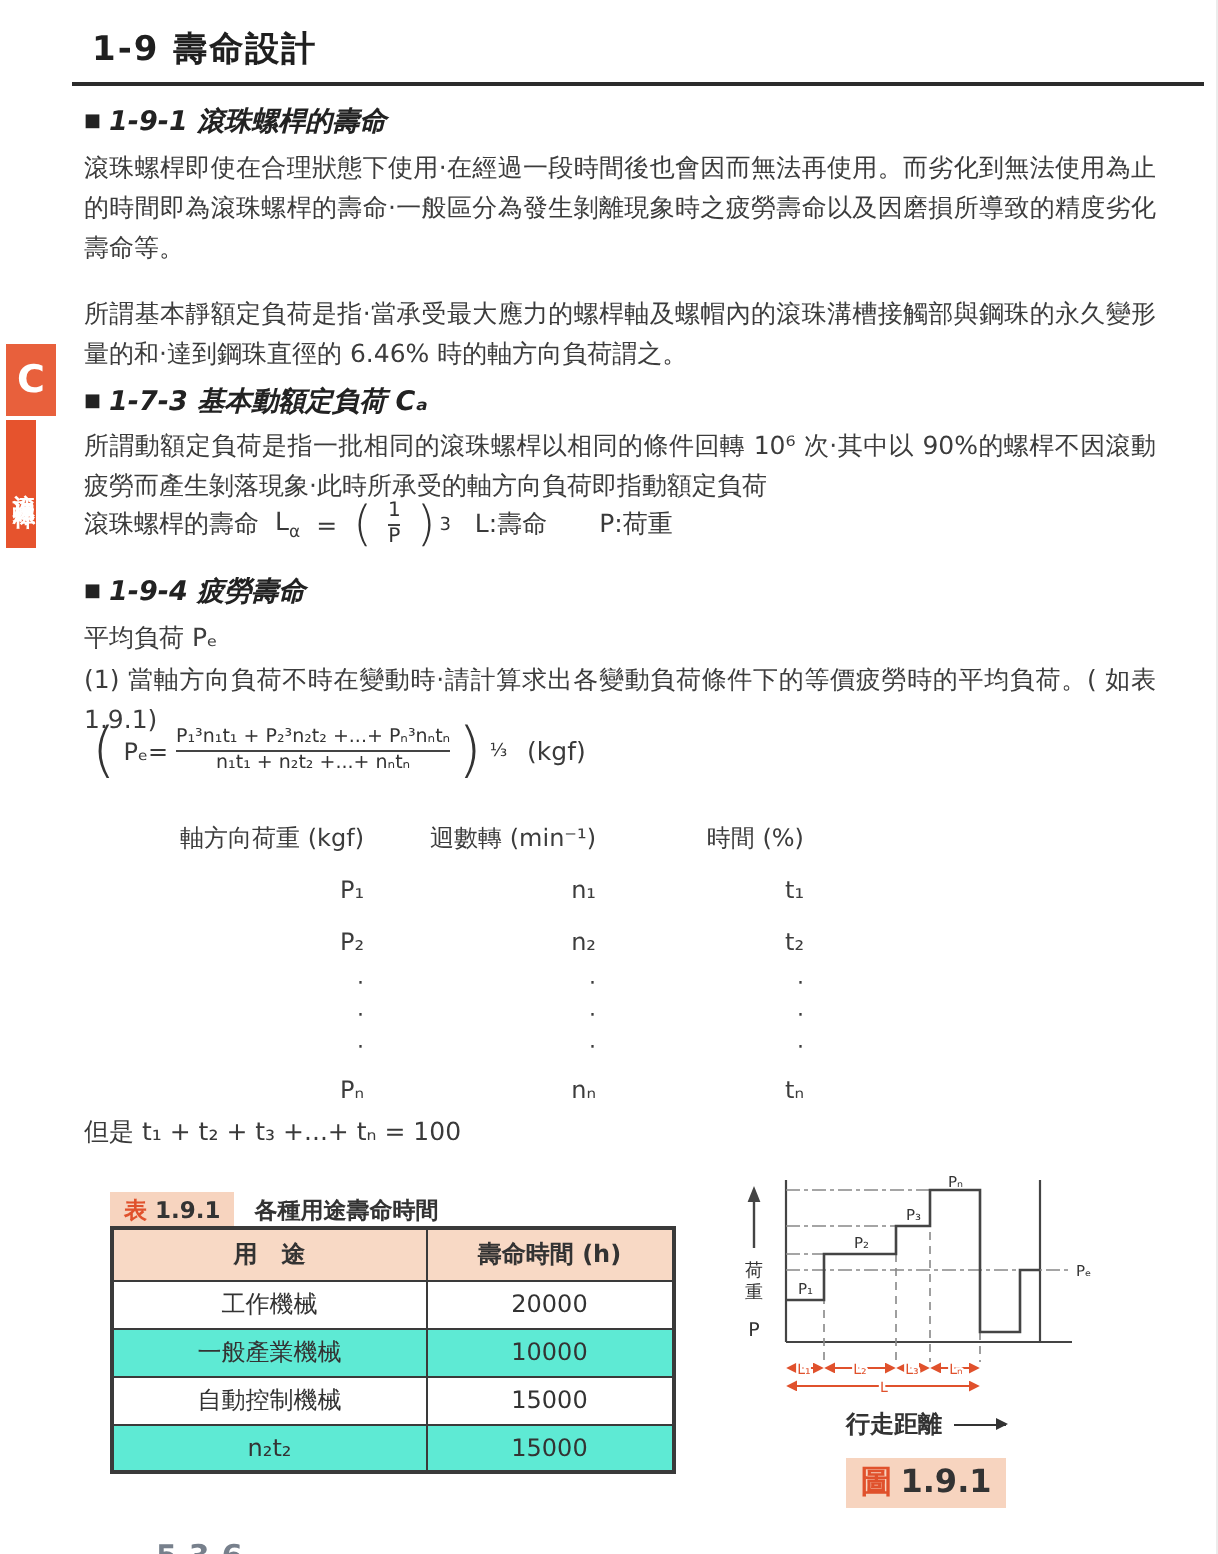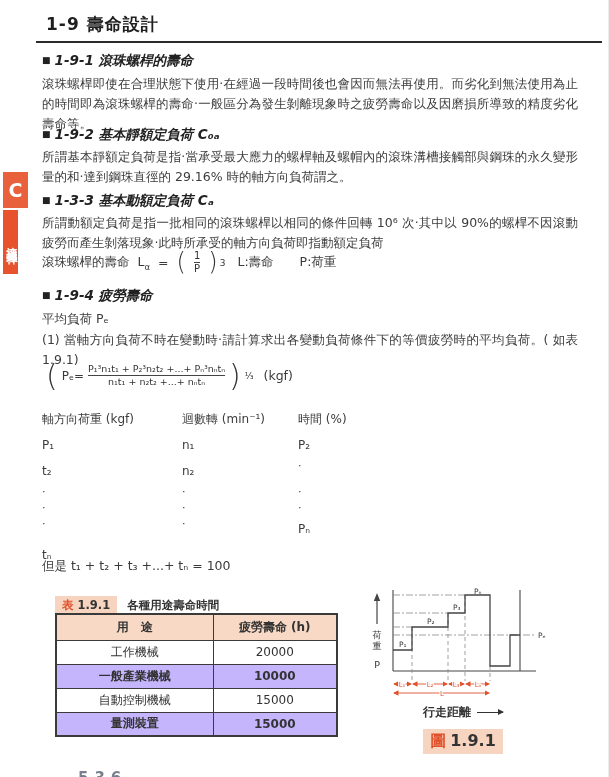--- a/index.html
+++ b/index.html
@@ -35,35 +35,35 @@
   .frac .bar { align-self:stretch; height:1px; background:#444; }
   .paren { font-size:24px; font-weight:300; color:#333; line-height:0.9; }
   .pe-formula { left:46px; top:362px; display:flex; align-items:center; gap:4px; font-size:12px; }
   .pe-formula .paren { font-size:30px; }
   .pe-frac { display:inline-flex; flex-direction:column; align-items:center; font-size:9.5px; line-height:1.3; color:#333; }
   .pe-frac .bar { align-self:stretch; height:1px; background:#444; }
   .exp { font-size:9px; vertical-align:14px; color:#333; }
   .unit { margin-left:6px; font-size:12.5px; }
   
   .load-grid { left:42px; top:406px; width:360px; display:grid; grid-template-columns:140px 116px 104px; font-size:12px; color:#3c3c3c; }
-  .load-grid .cell { text-align:left; height:26px; line-height:26px; }
+  .load-grid .cell { text-align:right; height:26px; line-height:26px; }
   .load-grid .dotcell { height:16px; line-height:16px; font-size:11px; }
   .load-note { left:42px; top:558px; font-size:12.5px; }
   
   .tbl-label-row { left:55px; top:596px; display:flex; align-items:center; gap:10px; font-size:11.5px; }
   .badge { background:#f7d4bf; padding:2px 7px; display:inline-flex; gap:4px; }
   .badge .pref { color:#e0512c; font-weight:bold; }
   .badge .num { color:#333; font-weight:bold; }
   .tbl-caption { color:#333; font-weight:bold; }
   table.life { left:55px; top:613px; position:absolute; border-collapse:collapse; width:283px; }
   table.life th, table.life td { border:1px solid #3a3a3a; text-align:center; font-size:12px; color:#333; }
   table.life { border:2px solid #3a3a3a; }
   table.life th { background:#f8d9c5; height:26px; font-weight:bold; }
   table.life td { height:24px; background:#fff; }
-  table.life tr.alt td { background:#c4b5fd;font-weight:bold; }
+  table.life tr.alt td { background:#5eead4; }
   table.life .col-use { width:157px; }
   
   .figure-box { left:368px; top:586px; width:190px; }
   .fig-caption { margin-top:2px; display:flex; align-items:center; justify-content:center; gap:6px; font-size:12px; font-weight:bold; color:#333; }
   .arrow-line { position:relative; width:26px; height:1.5px; background:#333; }
   .arrow-line::after { content:""; position:absolute; right:-1px; top:-3px; border-left:6px solid #333; border-top:3.5px solid transparent; border-bottom:3.5px solid transparent; }
   .fig-badge-row { margin-top:8px; display:flex; justify-content:center; }
   
   .page-num { left:78px; top:769px; font-size:15px; font-weight:bold; color:#77808c; letter-spacing:6px; }
 </style>
@@ -78,27 +78,24 @@
   <div class="abs side-tab">
     <div class="letter">C</div>
     <div class="vlabel">滾珠螺桿</div>
   </div>
 
   <div class="abs sec-head" style="top:52px">
     <span class="bullet">■</span><span>1-9-1 滾珠螺桿的壽命</span>
   </div>
   <div class="abs body-text" style="top:74px">滾珠螺桿即使在合理狀態下使用·在經過一段時間後也會因而無法再使用。而劣化到無法使用為止的時間即為滾珠螺桿的壽命·一般區分為發生剝離現象時之疲勞壽命以及因磨損所導致的精度劣化壽命等。</div>
 
-  <div class="abs sec-head" style="top:126px">
-    <span class="bullet">■</span><span>1-9-2 基本靜額定負荷 C₀ₐ</span>
-  </div>
-  <div class="abs body-text" style="top:147px">所謂基本靜額定負荷是指·當承受最大應力的螺桿軸及螺帽內的滾珠溝槽接觸部與鋼珠的永久變形量的和·達到鋼珠直徑的 29.16% 時的軸方向負荷謂之。</div>
+  <div class="abs body-text" style="top:147px">所謂基本靜額定負荷是指·當承受最大應力的螺桿軸及螺帽內的滾珠溝槽接觸部與鋼珠的永久變形量的和·達到鋼珠直徑的 6.46% 時的軸方向負荷謂之。</div>
 
   <div class="abs sec-head" style="top:192px">
-    <span class="bullet">■</span><span>1-3-3 基本動額定負荷 Cₐ</span>
+    <span class="bullet">■</span><span>1-7-3 基本動額定負荷 Cₐ</span>
   </div>
   <div class="abs body-text" style="top:213px">所謂動額定負荷是指一批相同的滾珠螺桿以相同的條件回轉 10⁶ 次·其中以 90%的螺桿不因滾動疲勞而產生剝落現象·此時所承受的軸方向負荷即指動額定負荷</div>
 
   <div class="abs rel-row">
     <span>滾珠螺桿的壽命</span>
     <span><span>L</span><sub>α</sub></span>
     <span>=</span>
     <span class="paren">(</span>
     <span class="frac">
       <span>1</span>
@@ -130,72 +127,74 @@
     <span class="unit">(kgf)</span>
   </div>
 
   <div class="abs load-grid">
     <div class="cell" style="font-weight:500">軸方向荷重 (kgf)</div>
     <div class="cell" style="font-weight:500">迴數轉 (min⁻¹)</div>
     <div class="cell" style="font-weight:500">時間 (%)</div>
 
     <div class="cell">P₁</div>
     <div class="cell">n₁</div>
+    <div class="cell">t₁</div>
 
     <div class="cell">P₂</div>
+    <div class="cell">n₂</div>
     <div class="cell">t₂</div>
-    <div class="cell">n₂</div>
 
     <div class="cell dotcell">·</div>
     <div class="cell dotcell">·</div>
     <div class="cell dotcell">·</div>
 
     <div class="cell dotcell">·</div>
     <div class="cell dotcell">·</div>
     <div class="cell dotcell">·</div>
 
     <div class="cell dotcell">·</div>
     <div class="cell dotcell">·</div>
     <div class="cell dotcell">·</div>
 
     <div class="cell">Pₙ</div>
+    <div class="cell">nₙ</div>
     <div class="cell">tₙ</div>
   </div>
   <div class="abs load-note">但是 t₁ + t₂ + t₃ +...+ tₙ = 100</div>
 
   <div class="abs tbl-label-row">
     <span class="badge">
       <span class="pref">表</span>
       <span class="num">1.9.1</span>
     </span>
     <span class="tbl-caption">各種用途壽命時間</span>
   </div>
 
   <table class="life">
     <thead>
       <tr>
         <th class="col-use">用　途</th>
-        <th>疲勞壽命 (h)</th>
+        <th>壽命時間 (h)</th>
       </tr>
     </thead>
     <tbody>
       <tr>
         <td>工作機械</td>
         <td>20000</td>
       </tr>
       <tr class="alt">
         <td>一般產業機械</td>
         <td>10000</td>
       </tr>
       <tr>
         <td>自動控制機械</td>
         <td>15000</td>
       </tr>
       <tr class="alt">
-        <td>量測裝置</td>
+        <td>n₂t₂</td>
         <td>15000</td>
       </tr>
     </tbody>
   </table>
 
   <div class="abs figure-box">
     <svg width="190" height="112" viewBox="0 0 190 112">
       <defs>
         <marker id="ar" markerWidth="7" markerHeight="7" refX="5" refY="3" orient="auto-start-reverse">
           <path d="M0,0 L6,3 L0,6 z" fill="#e0512c"></path>

